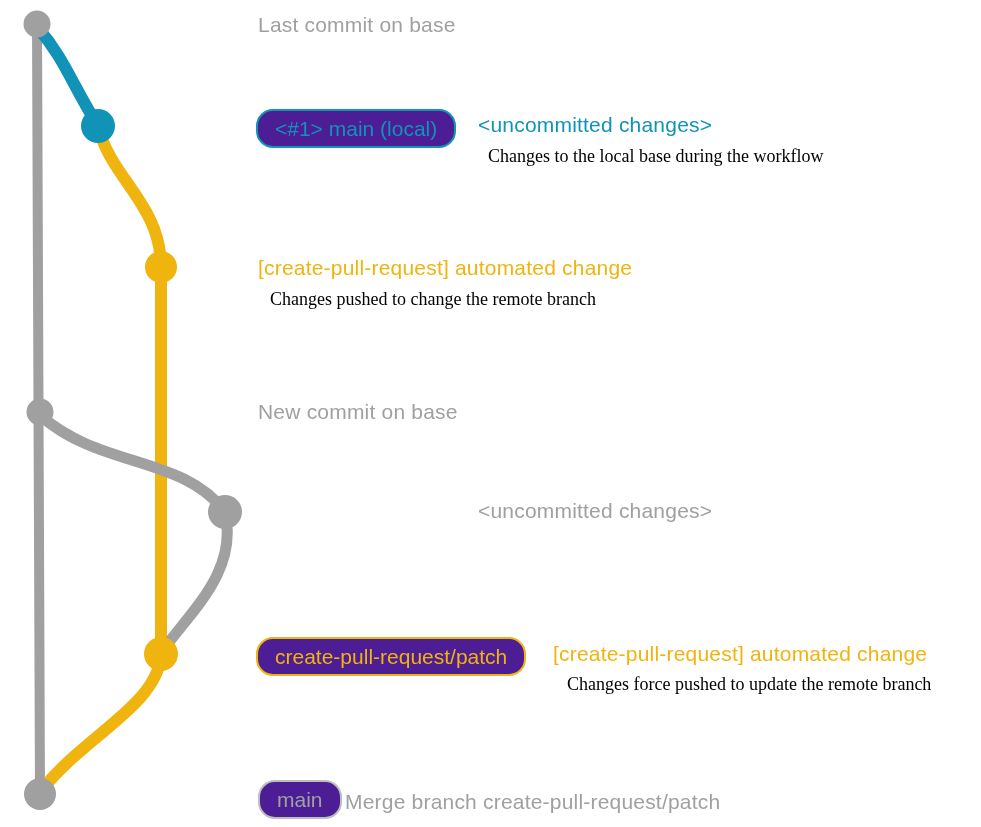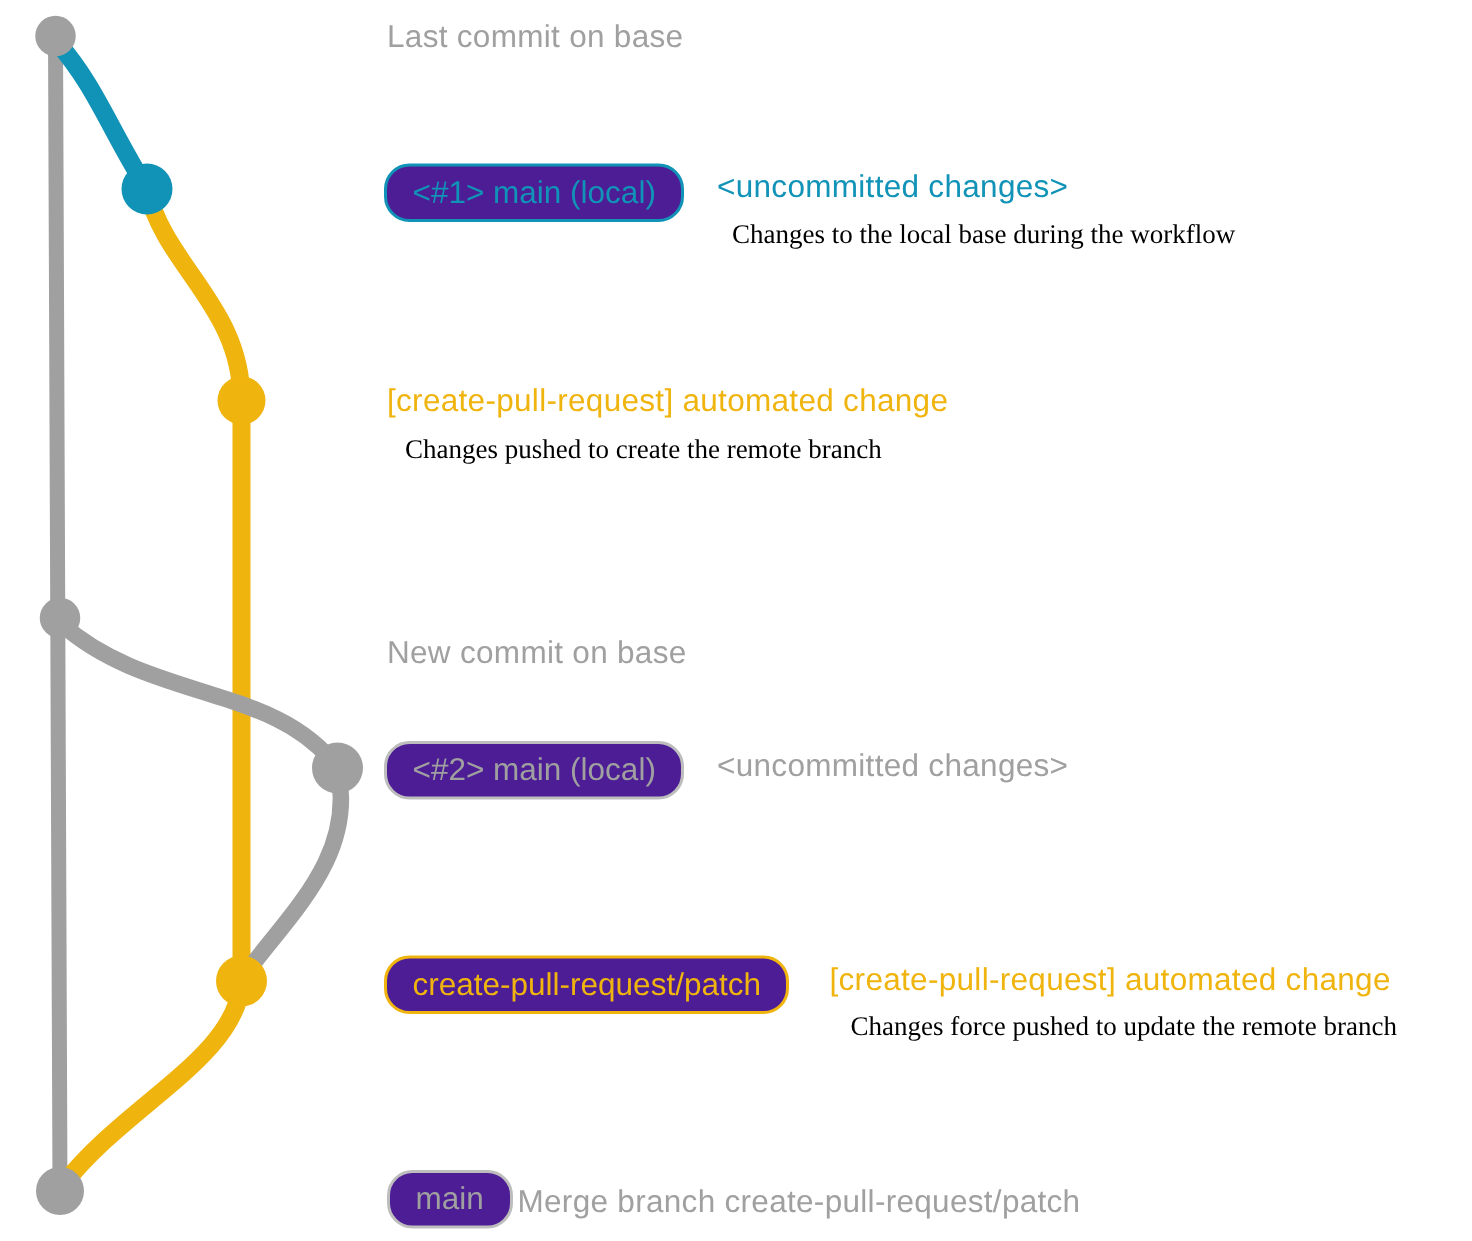--- a/index.html
+++ b/index.html
@@ -69,27 +69,24 @@
 
   <div class="abs label c-gray" style="left:258px; top:13px;">Last commit on base</div>
 
   <div class="abs" style="left:256px; top:109px;">
     <span class="badge c-blue">&lt;#1&gt; main (local)</span>
   </div>
   <div class="abs label c-blue" style="left:478px; top:113px;">&lt;uncommitted changes&gt;</div>
   <div class="abs note" style="left:488px; top:146px;">Changes to the local base during the workflow</div>
 
   <div class="abs label c-yellow" style="left:258px; top:256px;">[create-pull-request] automated change</div>
-  <div class="abs note" style="left:270px; top:289px;">Changes pushed to create the remote branch</div>
+  <div class="abs note" style="left:270px; top:289px;">Changes pushed to change the remote branch</div>
 
-  <div class="abs label c-gray" style="left:258px; top:400px;margin-top:24px;">New commit on base</div>
+  <div class="abs label c-gray" style="left:258px; top:400px;">New commit on base</div>
 
-  <div class="abs" style="left:256px; top:494px;">
-    <span class="badge c-gray gray-border">&lt;#2&gt; main (local)</span>
-  </div>
   <div class="abs label c-gray" style="left:478px; top:499px;">&lt;uncommitted changes&gt;</div>
 
   <div class="abs" style="left:256px; top:637px;">
     <span class="badge c-yellow">create-pull-request/patch</span>
   </div>
   <div class="abs label c-yellow" style="left:553px; top:642px;">[create-pull-request] automated change</div>
   <div class="abs" style="left:258px; top:780px;">
     <span class="badge c-gray gray-border">main</span>
   </div>
 

